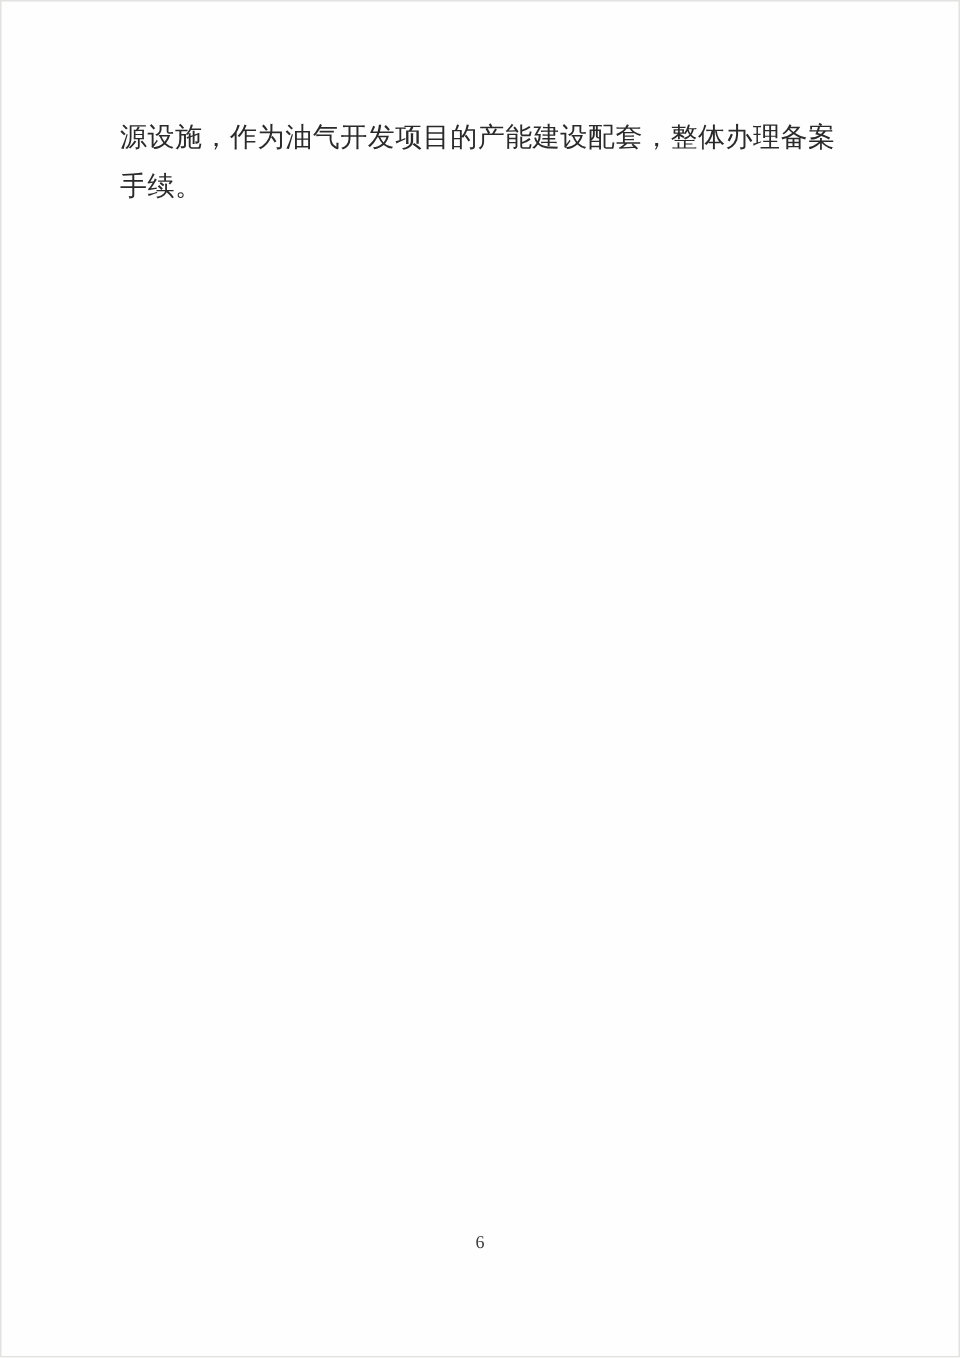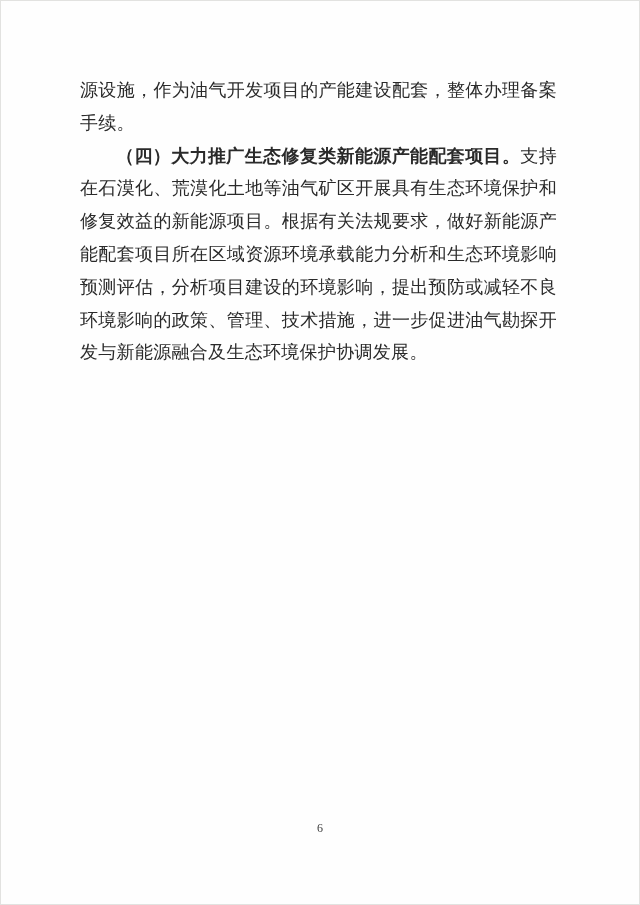--- a/index.html
+++ b/index.html
@@ -24,21 +24,20 @@
     top: 74px;
     width: 477px;
     font-size: 18px;
     line-height: 32.8px;
     letter-spacing: 0.3px;
     text-align: justify;
   }
   .para {
     margin: 0;
     text-indent: 2em;
-    font-family: Liberation Mono, monospace;
   }
   .para.no-indent {
     text-indent: 0;
   }
   .para .heading {
     font-weight: bold;
   }
   .page-number {
     position: absolute;
     left: 0;
@@ -49,16 +48,15 @@
     color: #3c3c3c;
     letter-spacing: 0;
   }
 </style>
 </head>
 <body>
 
 <div class="page">
   <div class="text-block">
     <p class="para no-indent"><span>源设施，作为油气开发项目的产能建设配套，整体办理备案手续。</span></p>
-    <p class="para"><span class="heading">（四）大力推广生态修复类新能源产能配套项目。</span><span>支持在石漠化、荒漠化土地等油气矿区开展具有生态环境保护和修复效益的新能源项目。根据有关法规要求，做好新能源产能配套项目所在区域资源环境承载能力分析和生态环境影响预测评估，分析项目建设的环境影响，提出预防或减轻不良环境影响的政策、管理、技术措施，进一步促进油气勘探开发与新能源融合及生态环境保护协调发展。</span></p>
   </div>
   <div class="page-number">6</div>
 </div>
 
 </body></html>

